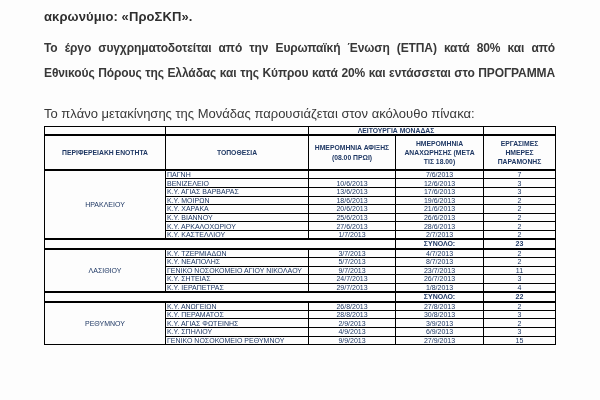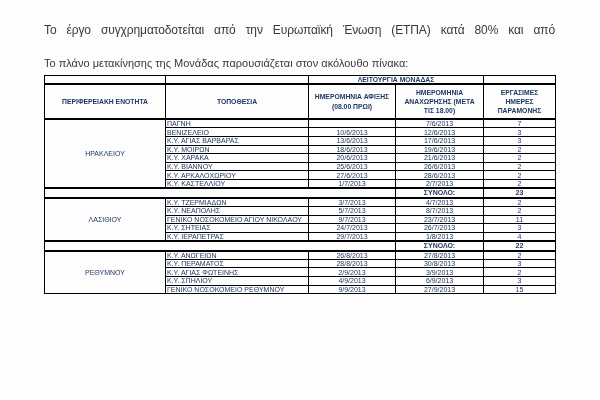--- a/index.html
+++ b/index.html
@@ -15,33 +15,33 @@
     width: 511px; height: 400px;
   }
   .acronym {
     margin-top: 8px;
     font-size: 13px;
     font-weight: bold;
     color: #2e2e2e;
     line-height: 18px;
     letter-spacing: 0.1px;
   }
-  .paragraph { margin-top: 18px; color: #383838; }
+  .paragraph { margin-top: 10px; color: #383838; font-weight: bold; }
   .pline {
     font-size: 12px;
     line-height: 25px;
     white-space: nowrap;
     text-align: justify;
     text-align-last: justify;
     letter-spacing: -0.1px;
   }
   .pline.last { text-align-last: left; }
   .intro {
-    margin-top: 12px;
-    font-size: 11px;
+    margin-top: 20px;
+    font-size: 13px;
     line-height: 16px;
     color: #383838;
     white-space: nowrap;
   }
   table.plan {
     margin-top: 4px;
     width: 511px;
     table-layout: fixed;
     border-collapse: collapse;
     color: #1f3864;
@@ -82,23 +82,25 @@
     font-weight: bold;
   }
   td.total-label { text-align: center; }
   td.total-value { text-align: center; }
 </style>
 </head>
 <body>
 
 <div class="page">
 
+  <div class="acronym">ακρωνύμιο: «ΠροΣΚΠ».</div>
 
   <div class="paragraph">
       <div class="pline">Το έργο συγχρηματοδοτείται από την Ευρωπαϊκή Ένωση (ΕΤΠΑ) κατά 80% και από</div>
+      <div class="pline">Εθνικούς Πόρους της Ελλάδας και της Κύπρου κατά 20% και εντάσσεται στο ΠΡΟΓΡΑΜΜΑ</div>
     </div>
 
   <div class="intro">Το πλάνο μετακίνησης της Μονάδας παρουσιάζεται στον ακόλουθο πίνακα:</div>
 
   <table class="plan">
     <colgroup>
       <col style="width:121px">
       <col style="width:143px">
       <col style="width:87px">
       <col style="width:88px">

